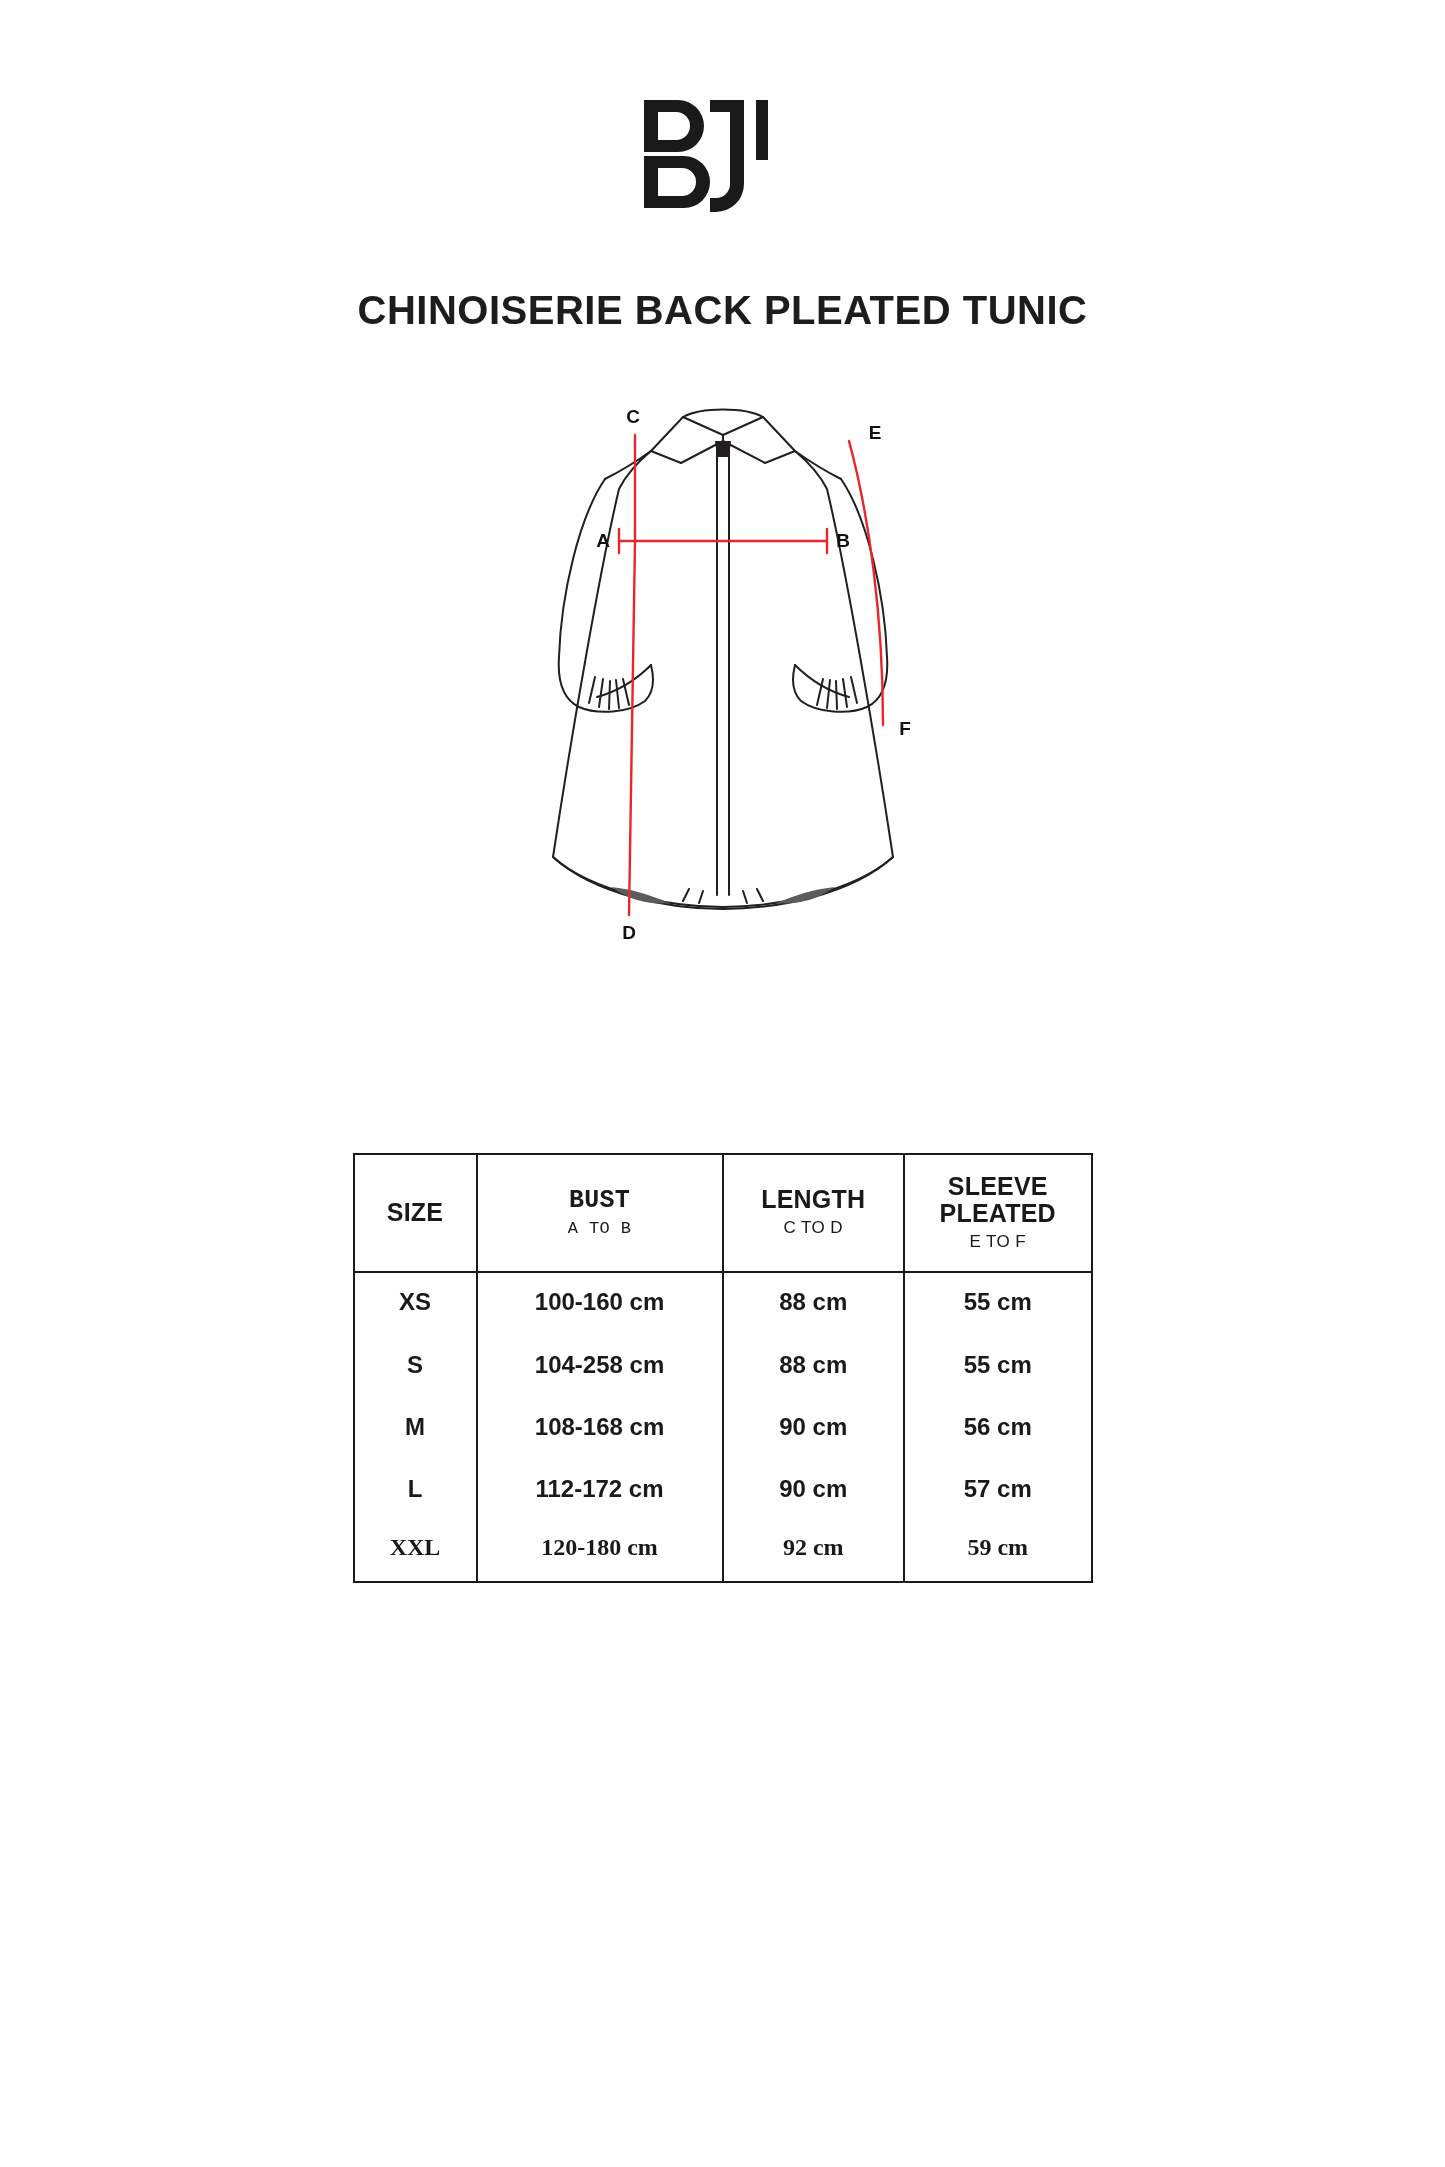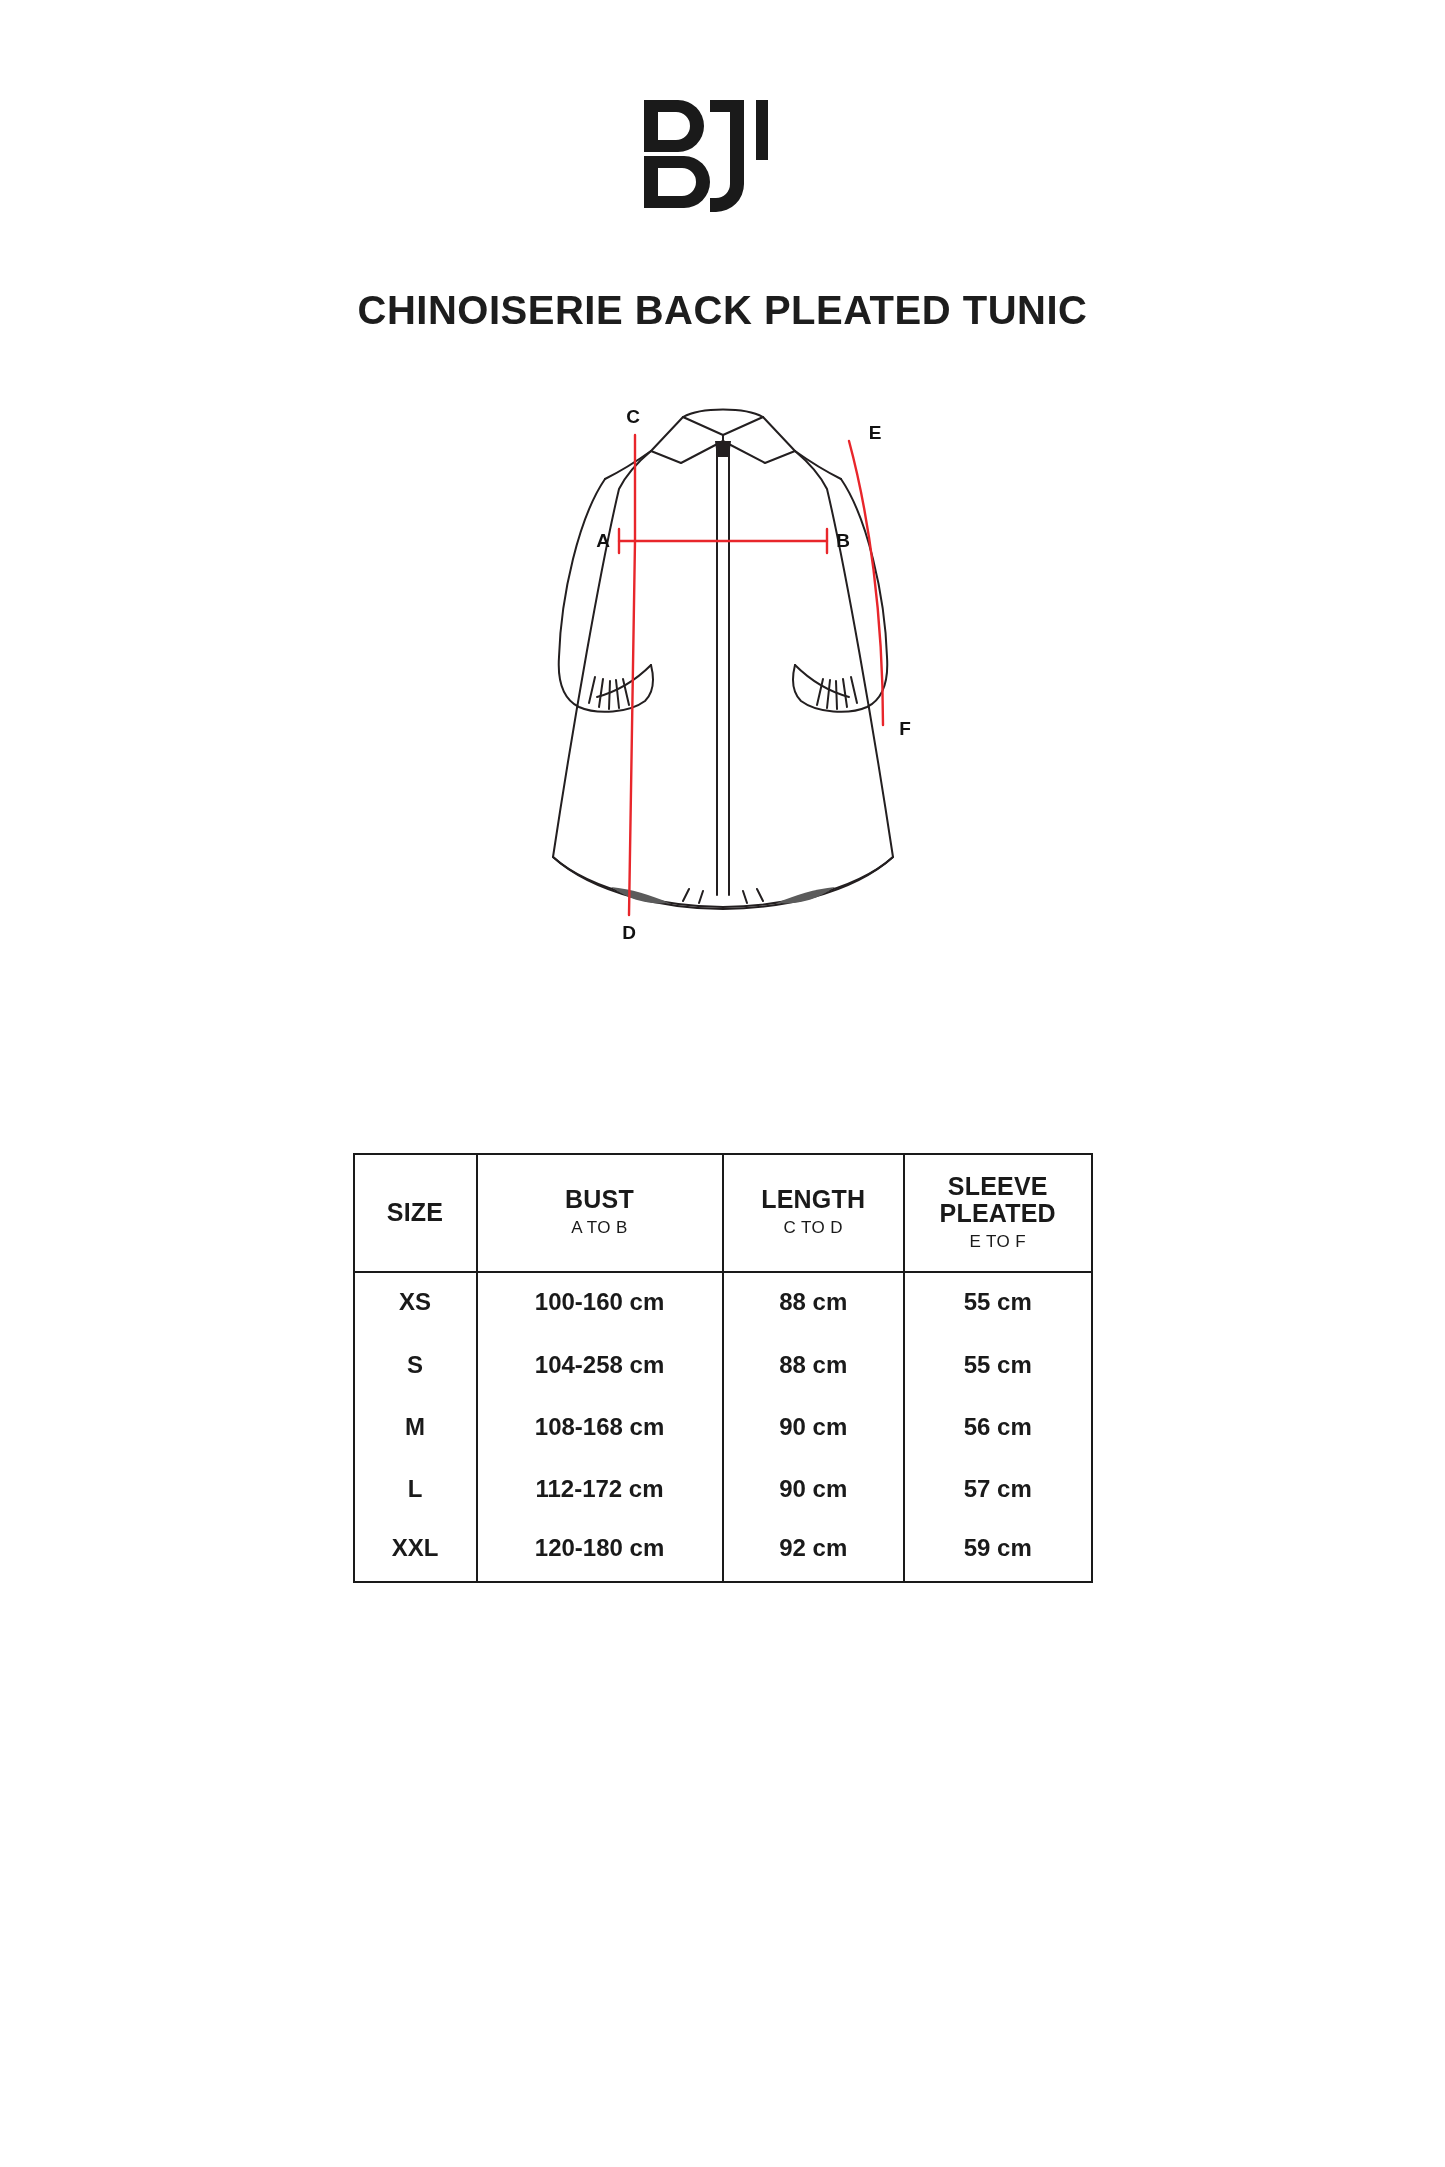--- a/index.html
+++ b/index.html
@@ -68,21 +68,21 @@
   table.size-table td {
     border: 2px solid #1a1a1a;
     text-align: center;
     vertical-align: middle;
   }
   table.size-table thead th {
     padding: 14px 4px 16px;
     height: 118px;
   }
   .col-size   { width: 122px; margin-left: 24px; }
-  .col-bust   { width: 244px; }
+  .col-bust   { width: 244px; font-family: Liberation Mono, monospace; }
   .col-length { width: 180px; }
   .col-sleeve { width: 186px; }
 
   .th-main {
     display: block;
     font-size: 25px;
     font-weight: bold;
     line-height: 1.08;
     letter-spacing: 0.2px;
   }
@@ -95,21 +95,21 @@
     color: #1a1a1a;
   }
   table.size-table tbody td {
     padding: 10px 4px;
     height: 62px;
     font-size: 24px;
     font-weight: bold;
   }
   td.cell-size { font-size: 28px; font-weight: bold; }
   tbody tr:first-child td { padding-top: 6px; }
-  tbody tr:last-child td { padding-bottom: 16px; }
+  tbody tr:last-child td { padding-bottom: 16px; font-family: Liberation Serif, serif; }
 
   
   table.size-table tbody td {
     border-top: none;
     border-bottom: none;
   }
   table.size-table tbody tr:last-child td {
     border-bottom: 2px solid #1a1a1a;
   }
 </style>

